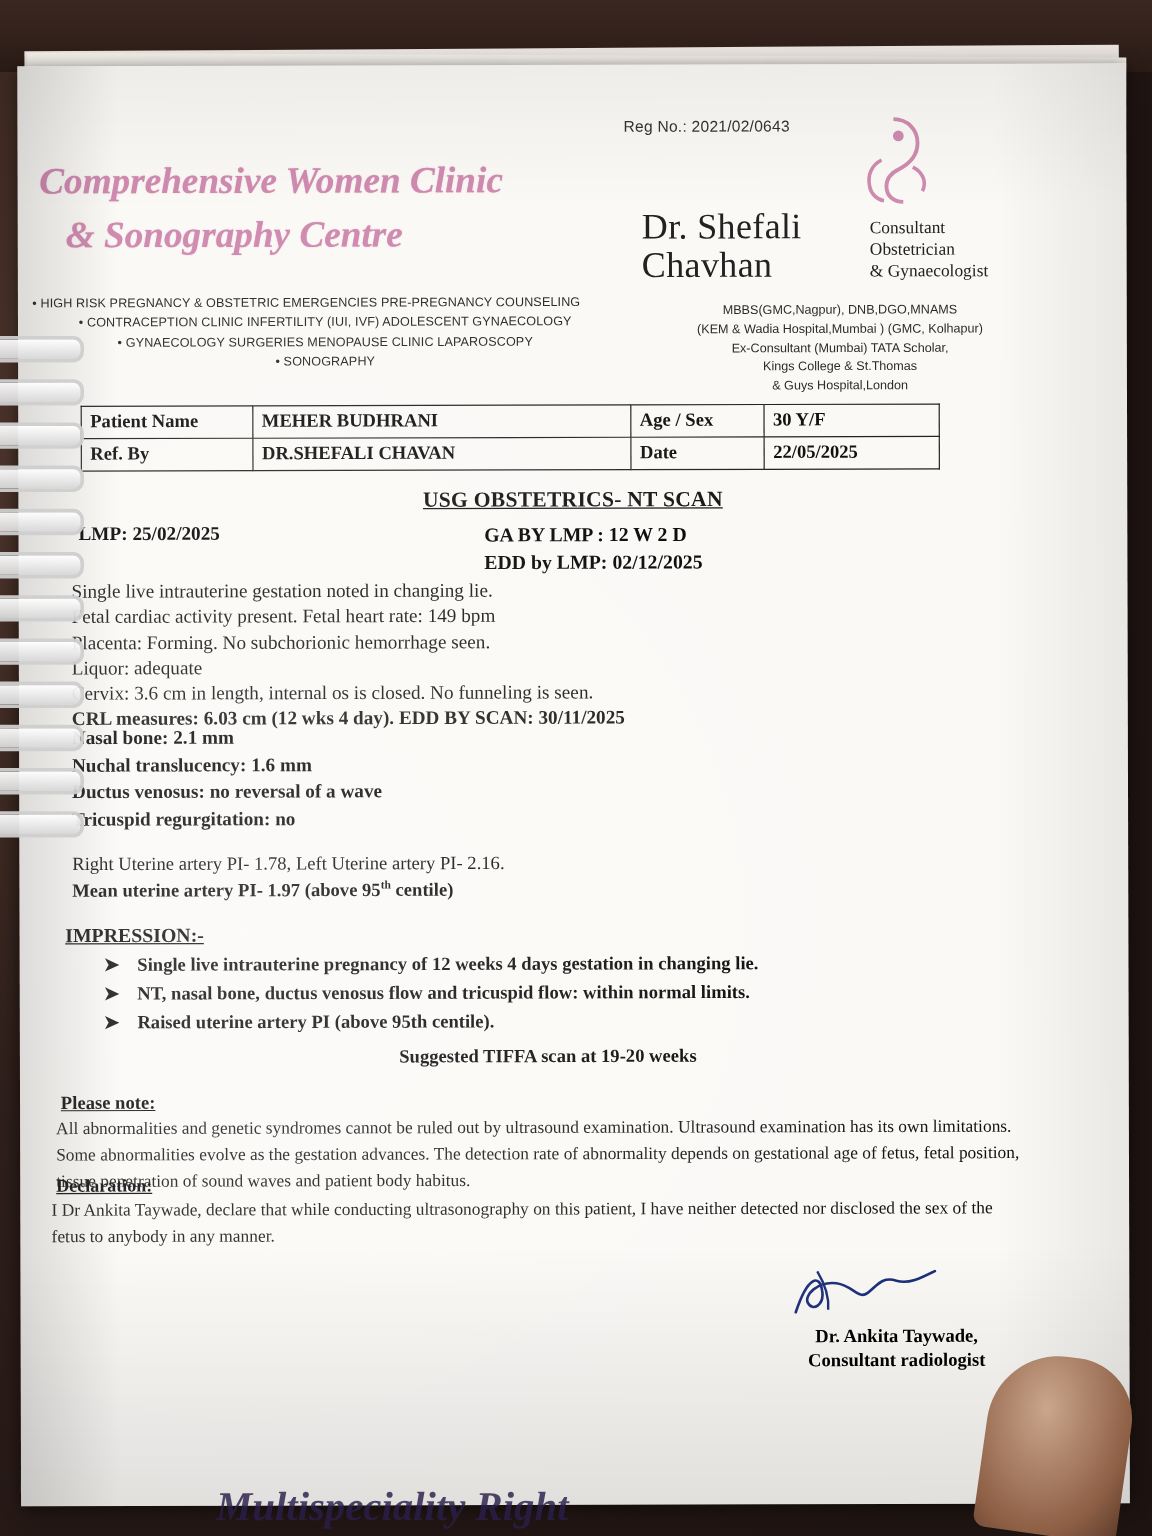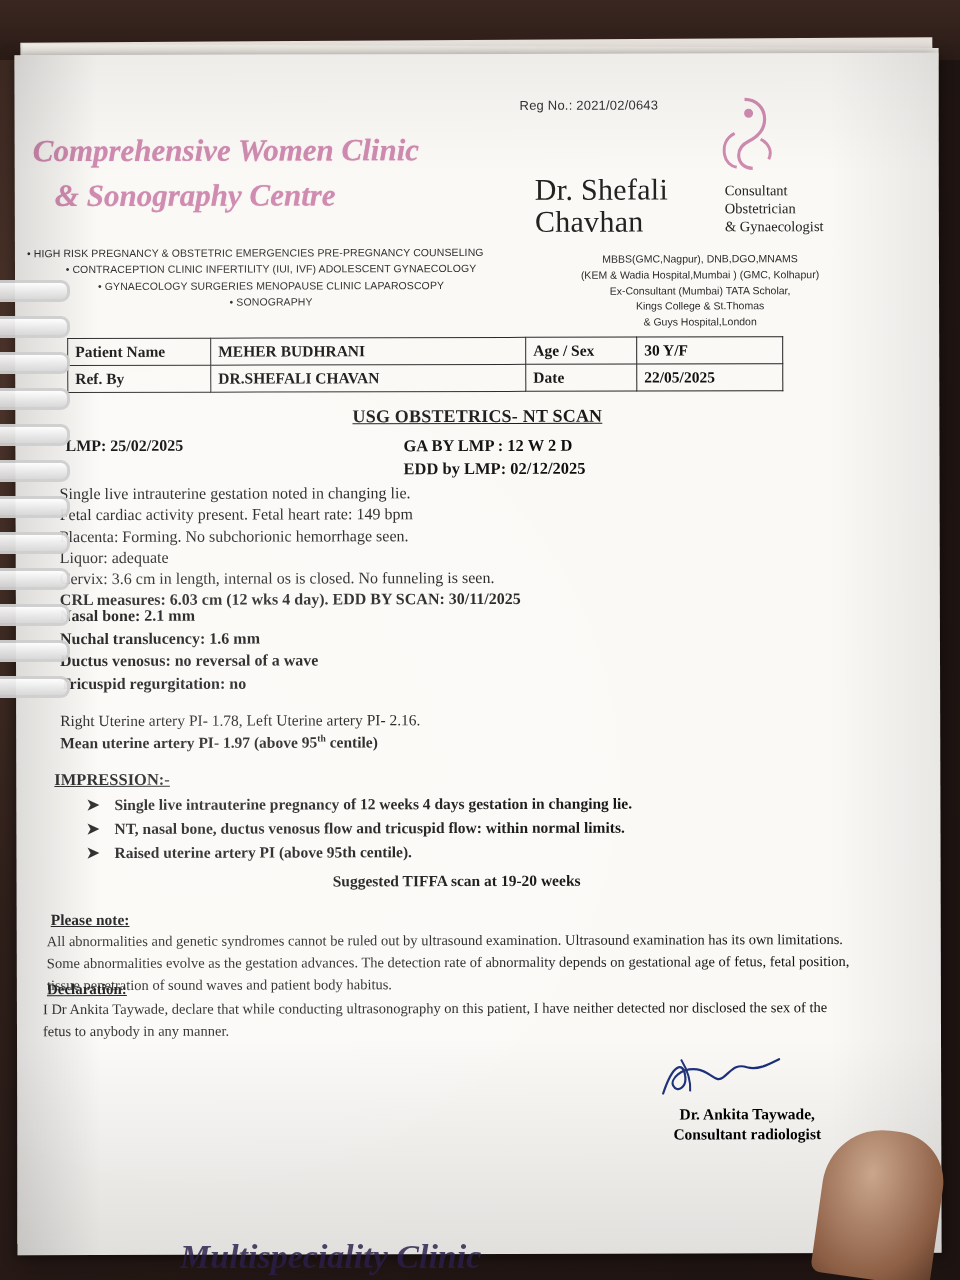--- a/index.html
+++ b/index.html
@@ -275,14 +275,14 @@
   <div class="ring" style="top:144px"></div>
   <div class="ring" style="top:180px"></div>
   <div class="ring" style="top:216px"></div>
   <div class="ring" style="top:252px"></div>
   <div class="ring" style="top:288px"></div>
   <div class="ring" style="top:324px"></div>
   <div class="ring" style="top:360px"></div>
   <div class="ring" style="top:396px"></div>
 </div>
 
-<div class="bottom-text">Multispeciality Clinic</div>
+<div class="bottom-text">Multispeciality Right</div>
 <div class="thumb"></div>
 
 </body></html>

